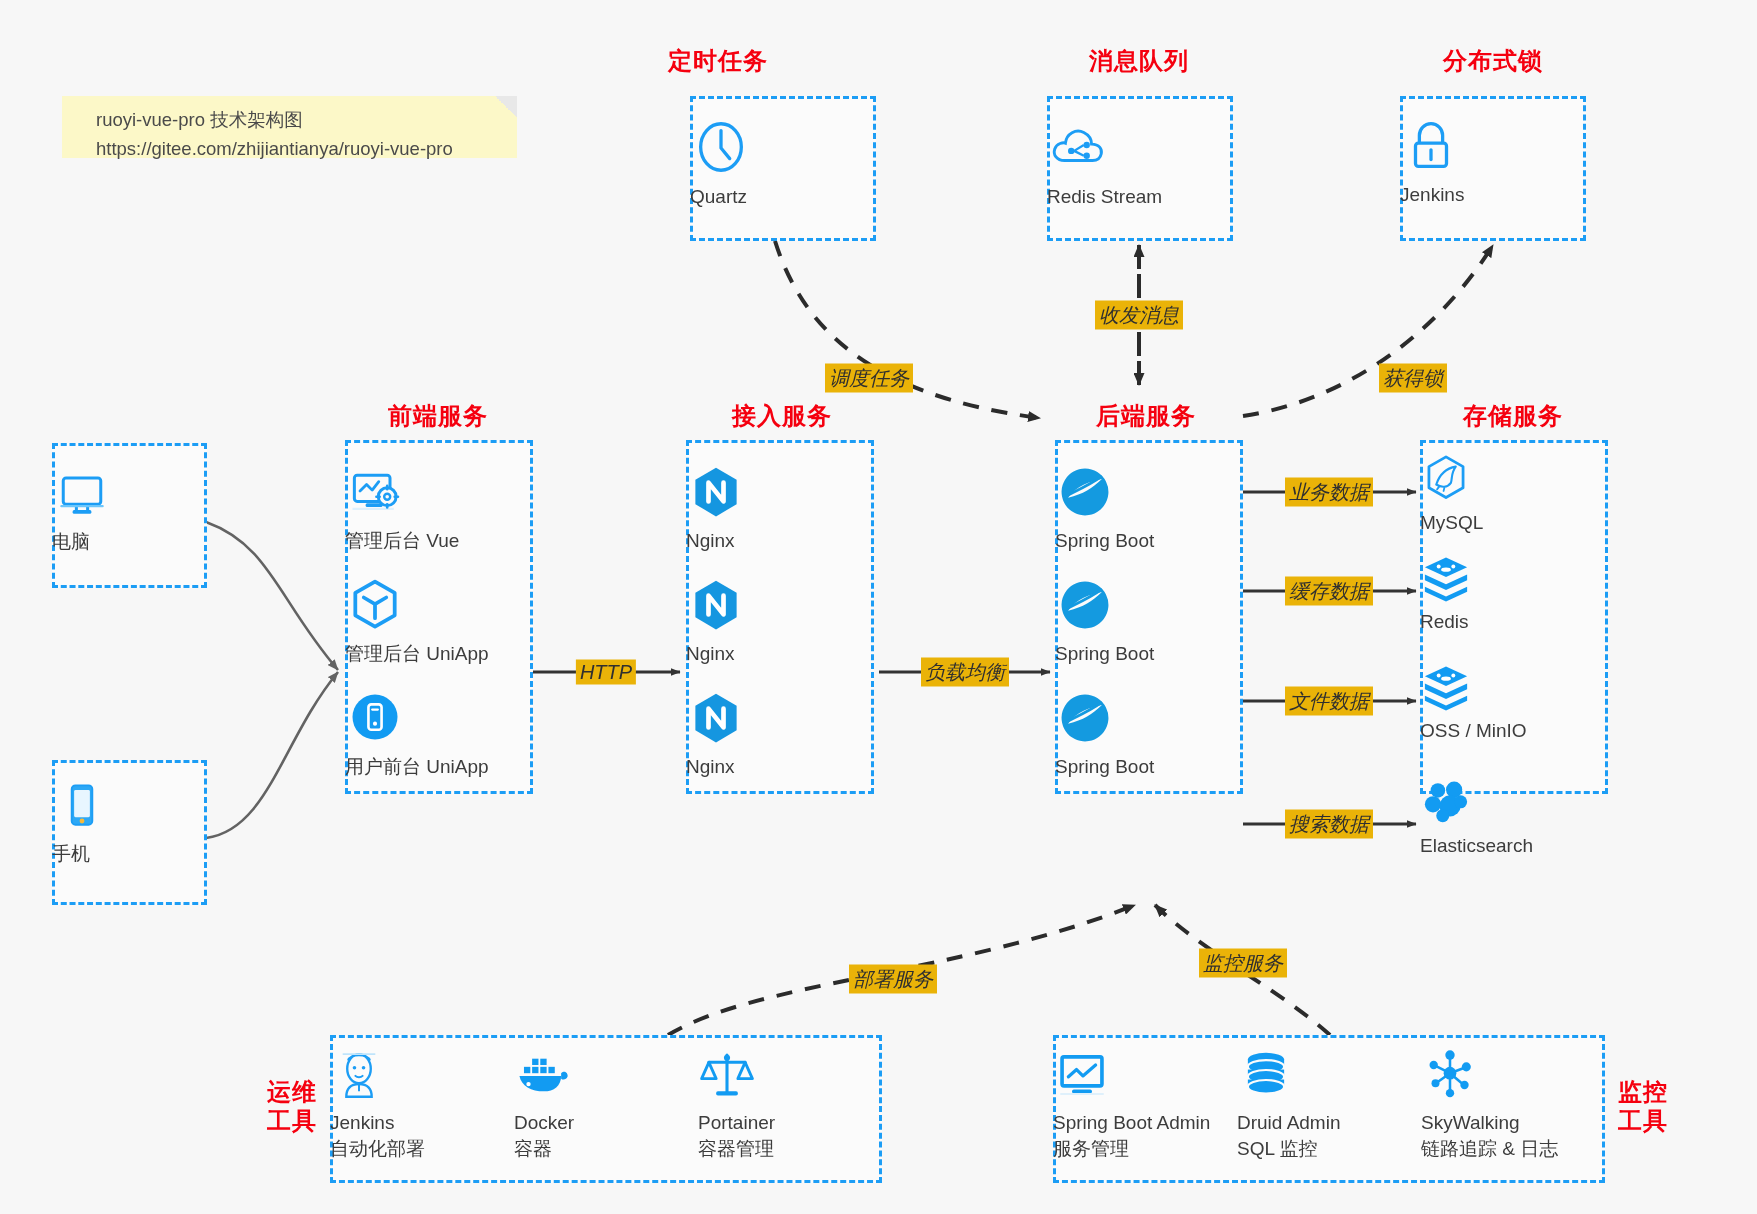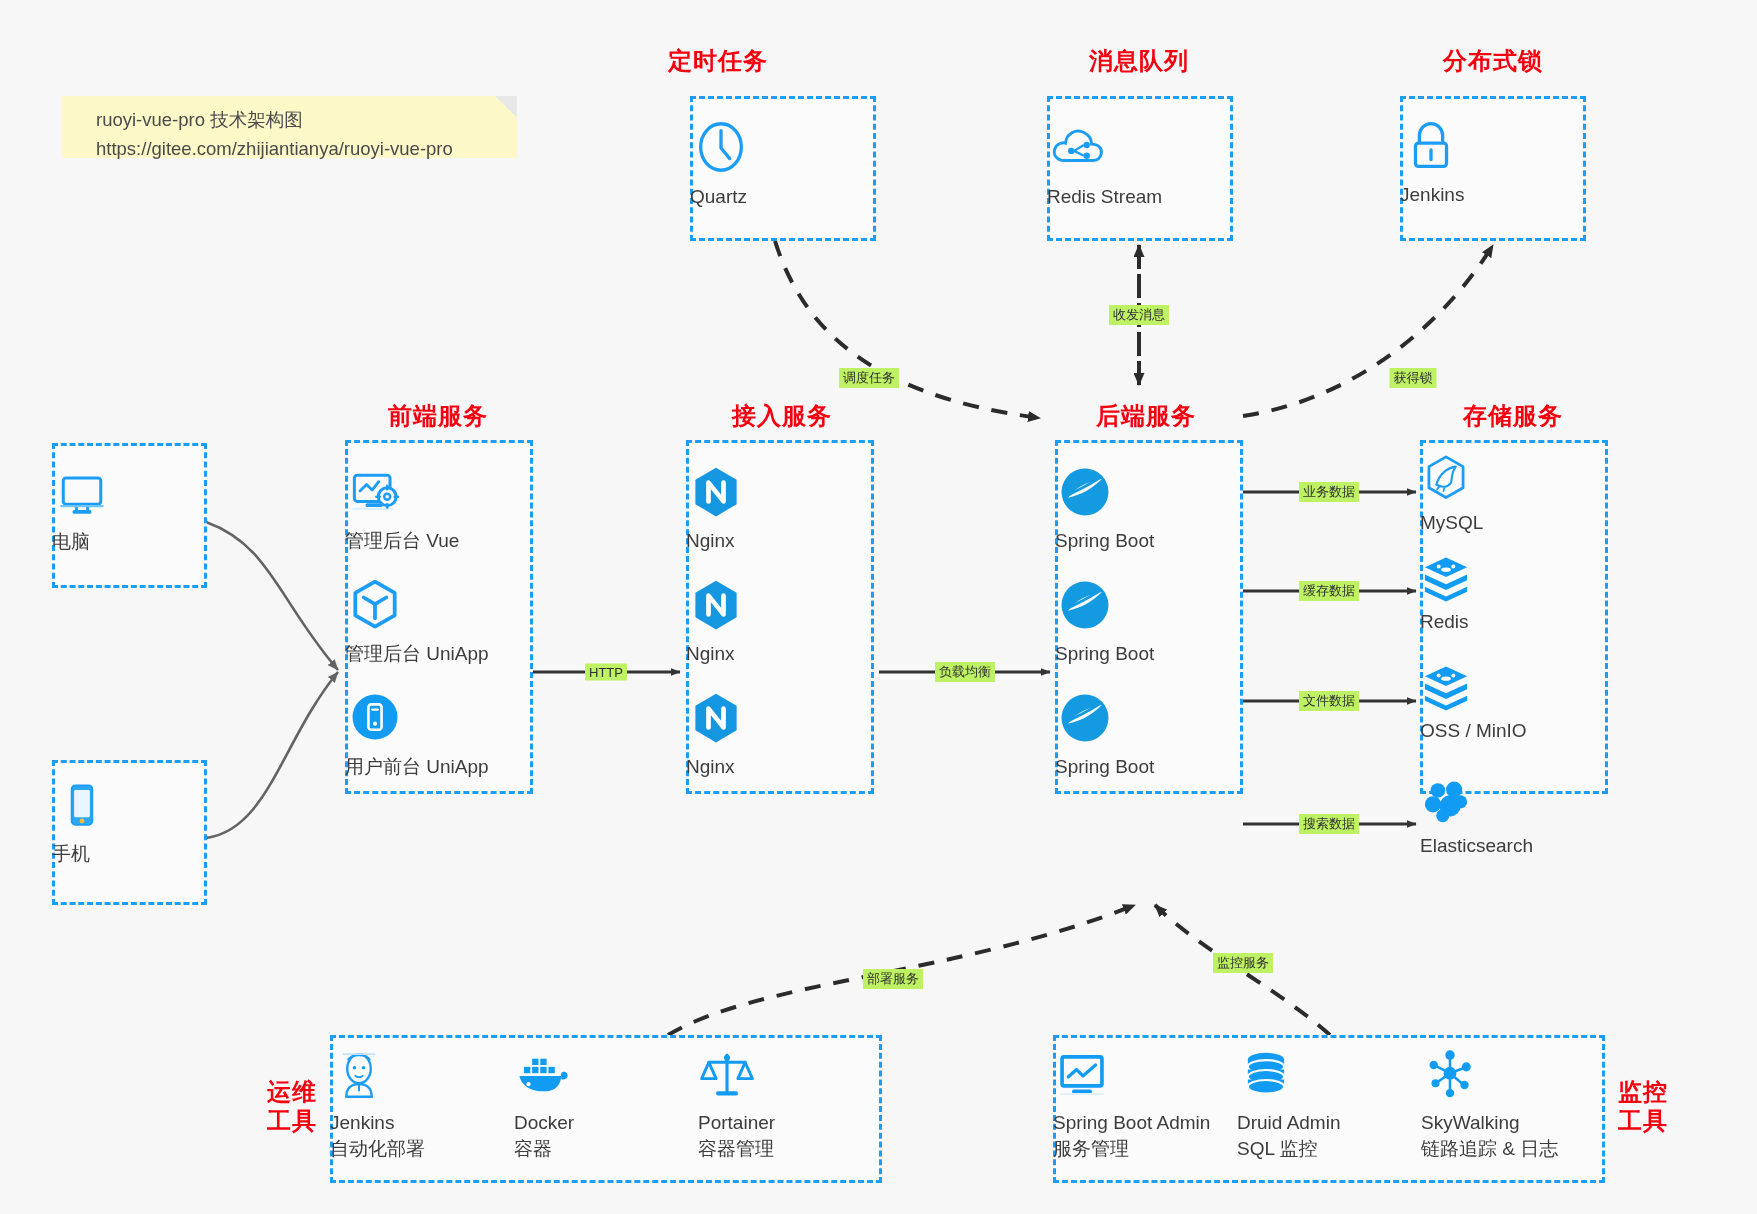--- a/index.html
+++ b/index.html
@@ -71,26 +71,27 @@
     line-height:1.35;
   }
   .node .lbl2{
     font-size:19px;color:#3c3c3c;white-space:nowrap;line-height:1.35;
   }
   .ico{display:block;}
 
   
   .elbl{
     position:absolute;
-    font-size:13px;
+    font-size:20px;
     color:#2f2f2f;
-    background:#bef264;
+    background:#eab308;
     padding:1px 4px;
     white-space:nowrap;
     transform:translate(-50%,-50%);
+    font-style:italic;
   }
 </style>
 </head>
 <body>
 
 <div id="canvas">
 
   <svg id="svg-layer" viewBox="0 0 1757 1214">
     <defs>
       <marker id="ah" markerWidth="10" markerHeight="8" refX="9.4" refY="4" orient="auto" markerUnits="userSpaceOnUse">

